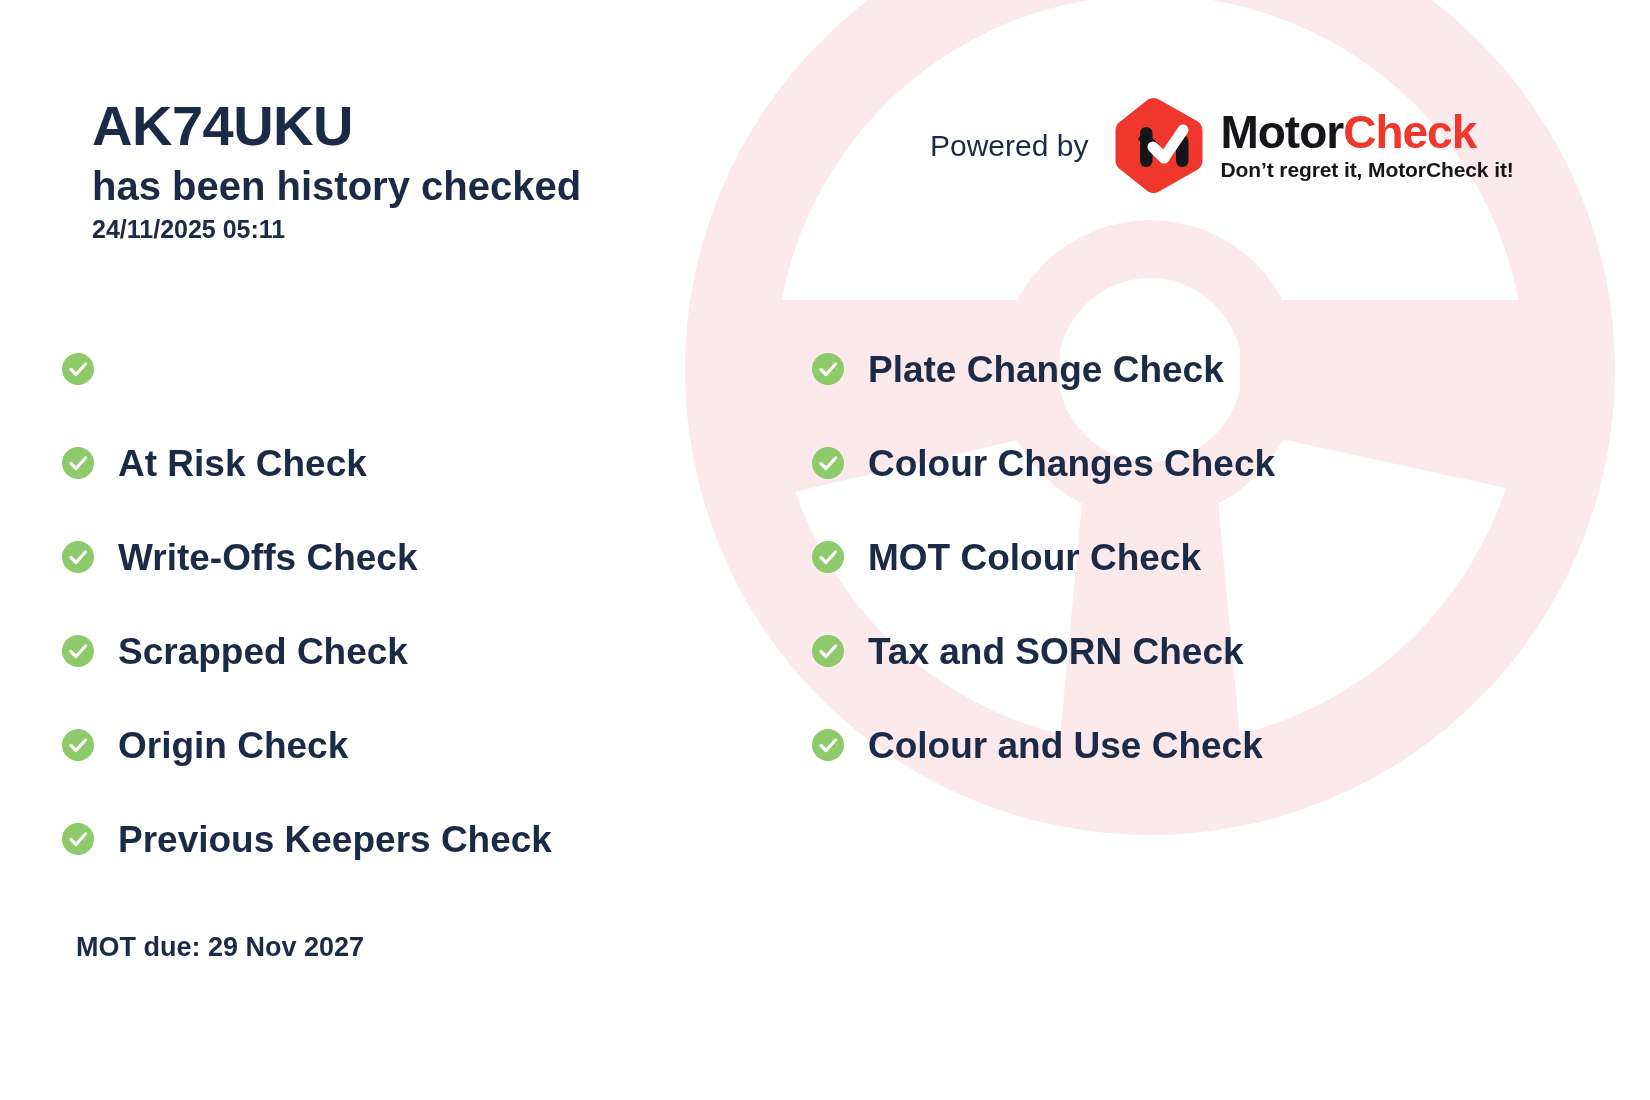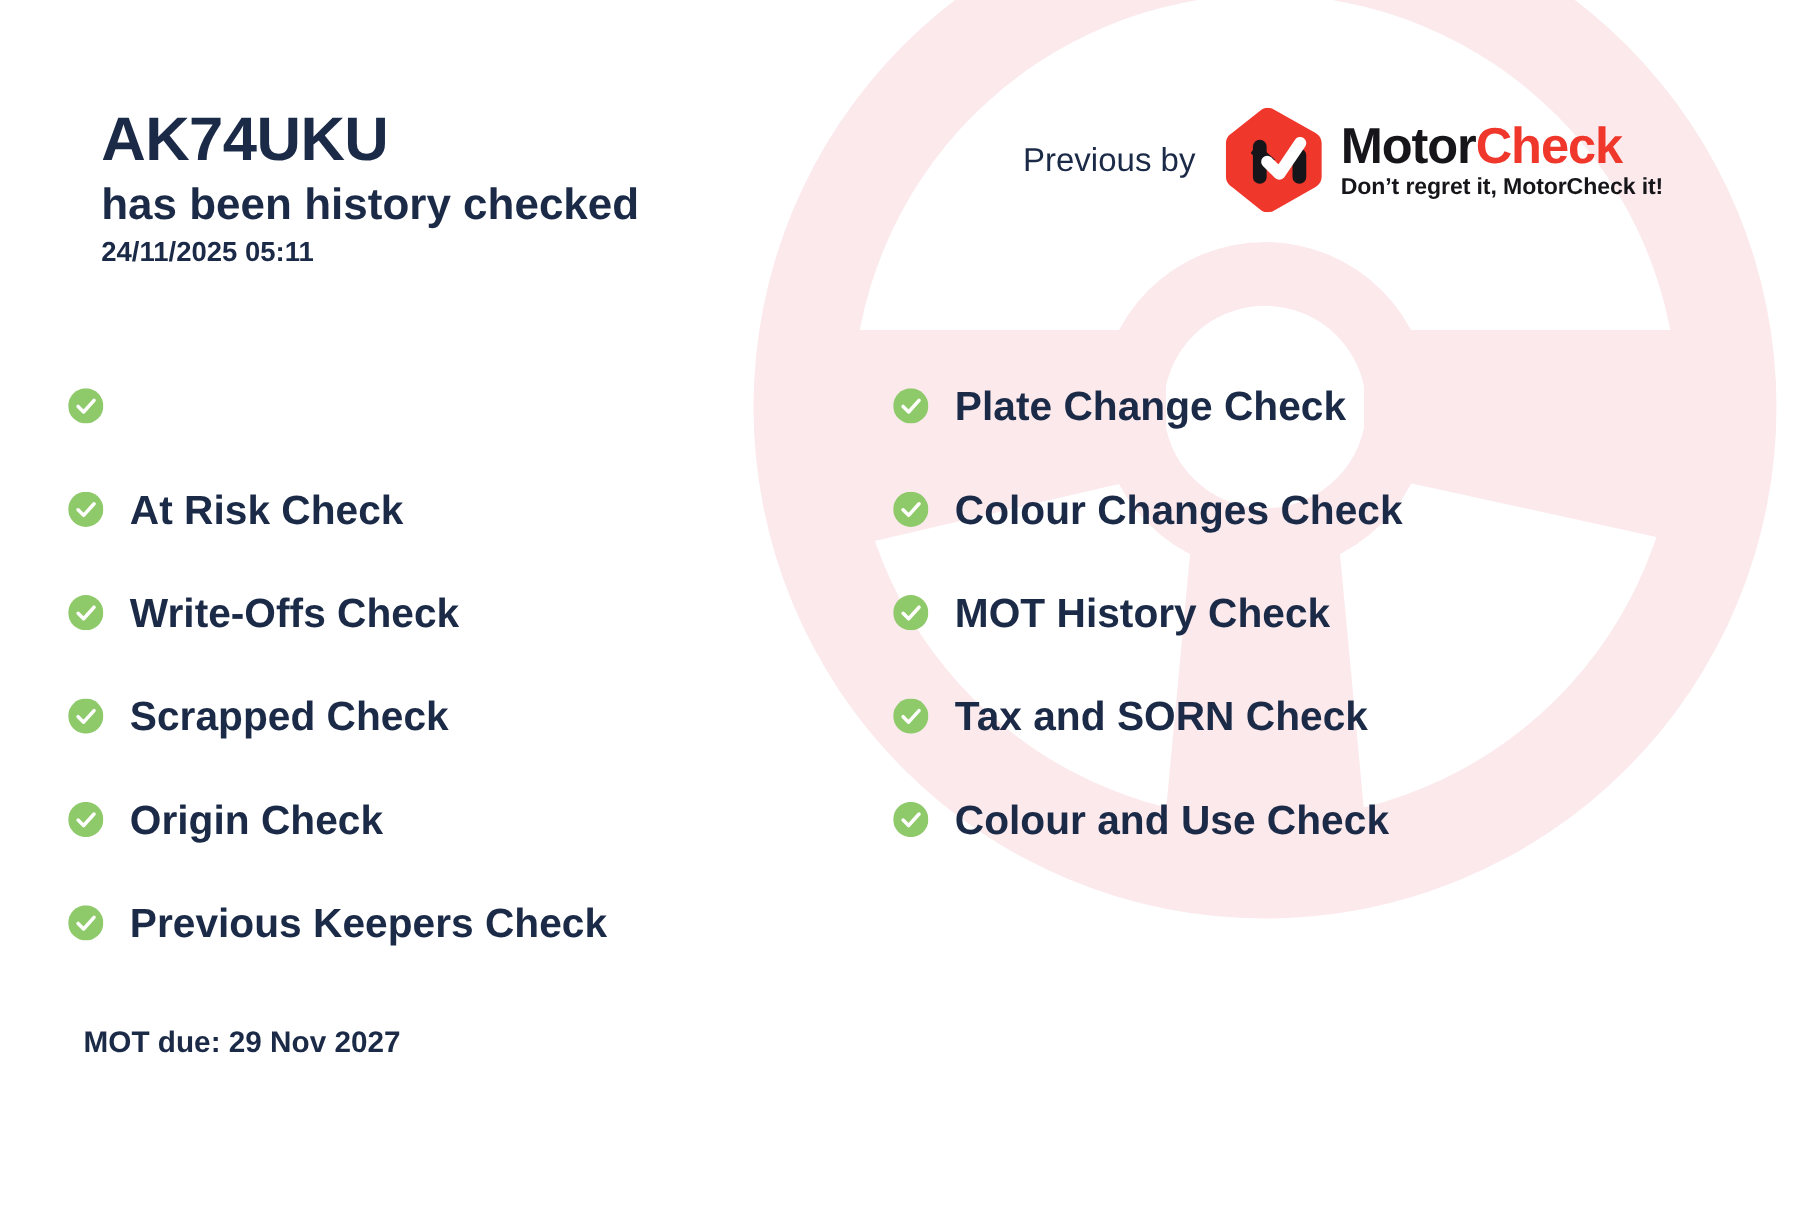--- a/index.html
+++ b/index.html
@@ -187,21 +187,21 @@
 
 <div id="content">
 
   <div id="header-left">
     <div class="reg-plate">AK74UKU</div>
     <div class="sub-heading">has been history checked</div>
     <div class="timestamp">24/11/2025 05:11</div>
   </div>
 
   <div id="powered-by-block">
-    <span class="powered-by-text">Previous by</span>
+    <span class="powered-by-text">Powered by</span>
 
     <div class="logo-group">
       <svg class="logo-mark" viewBox="0 0 90 95" xmlns="http://www.w3.org/2000/svg" aria-hidden="true">
         <path d="M45 1.5 L83 23 C86.5 25 88.5 28.5 88.5 32.5 L88.5 62.5
                  C88.5 66.5 86.5 70 83 72 L45 93.5
                  C41.5 95.5 37.5 95.5 34 93.5 L7 72
                  C3.5 70 1.5 66.5 1.5 62.5 L1.5 32.5
                  C1.5 28.5 3.5 25 7 23 L34 1.5
                  C37.5 -0.5 41.5 -0.5 45 1.5 Z" fill="#f0372c"></path>
 
@@ -290,21 +290,21 @@
         <path d="M9 16.5 L14 21.5 L23.5 11" stroke="#ffffff" stroke-width="3.2" fill="none" stroke-linecap="round" stroke-linejoin="round"></path>
       </svg>
       <span class="check-label">Colour Changes Check</span>
     </div>
 
     <div class="check-row">
       <svg class="check-badge" viewBox="0 0 32 32" xmlns="http://www.w3.org/2000/svg" aria-hidden="true">
         <circle cx="16" cy="16" r="16" fill="#8ec96a"></circle>
         <path d="M9 16.5 L14 21.5 L23.5 11" stroke="#ffffff" stroke-width="3.2" fill="none" stroke-linecap="round" stroke-linejoin="round"></path>
       </svg>
-      <span class="check-label">MOT History Check</span>
+      <span class="check-label">MOT Colour Check</span>
     </div>
 
     <div class="check-row">
       <svg class="check-badge" viewBox="0 0 32 32" xmlns="http://www.w3.org/2000/svg" aria-hidden="true">
         <circle cx="16" cy="16" r="16" fill="#8ec96a"></circle>
         <path d="M9 16.5 L14 21.5 L23.5 11" stroke="#ffffff" stroke-width="3.2" fill="none" stroke-linecap="round" stroke-linejoin="round"></path>
       </svg>
       <span class="check-label">Tax and SORN Check</span>
     </div>
 

